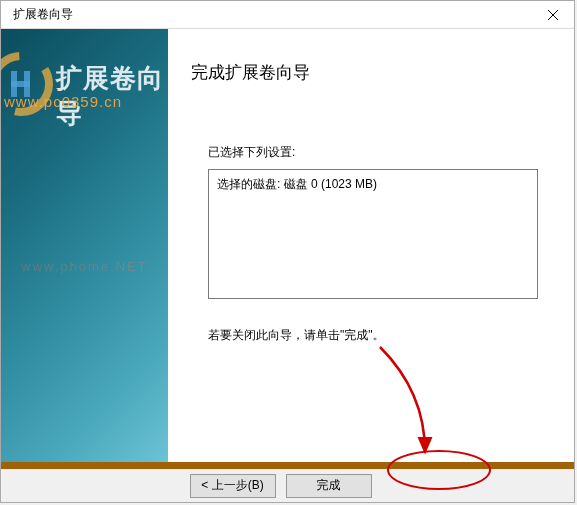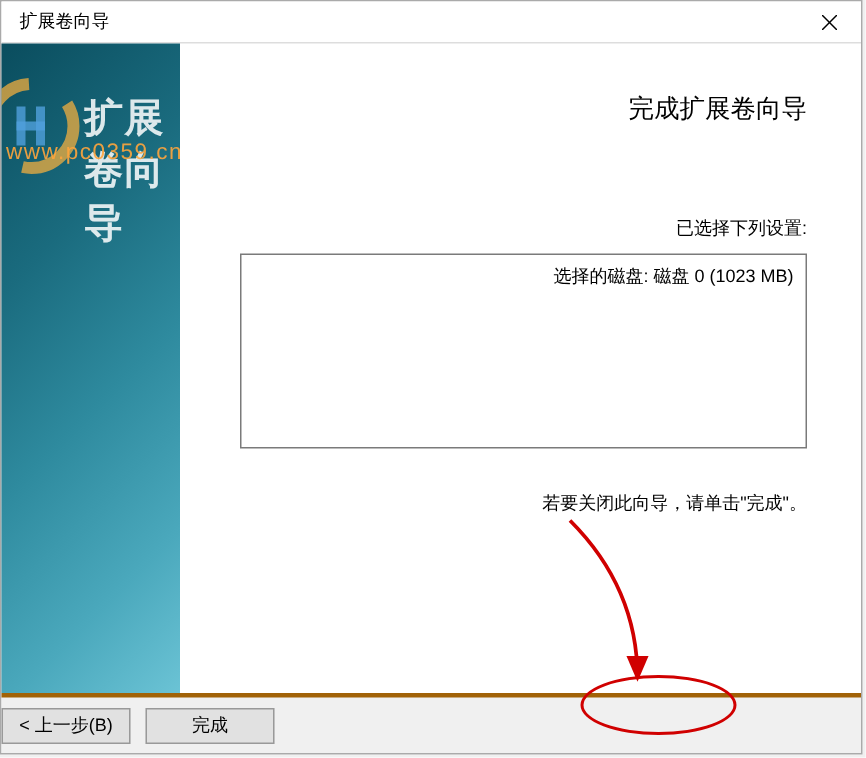--- a/index.html
+++ b/index.html
@@ -78,58 +78,57 @@
   width: 100%;
   text-align: center;
   font-size: 13px;
   color: rgba(255,120,80,0.25);
   letter-spacing: 2px;
 }
 .content {
   flex: 1;
   padding: 32px 36px 10px 18px;
   position: relative;
-  text-align: right;
 }
 .heading {
   font-size: 17px;
   font-weight: normal;
   color: #000;
   margin-bottom: 60px;
   margin-left: 5px;
 }
 .subheading {
   font-size: 12px;
   color: #000;
   margin-bottom: 8px;
   margin-left: 22px;
   margin-top: 48px;
 }
 .settings-box {
   margin-left: 22px;
-  width: 378px;
+  width: 330px;
   height: 130px;
   border: 1px solid #7a7a7a;
   background: #fff;
   padding: 6px 8px;
   font-size: 12px;
   color: #000;
 }
 .hint {
   margin-left: 22px;
   margin-top: 28px;
   font-size: 12px;
   color: #000;
 }
 .footer {
   height: 40px;
-  border-top: 3px solid #a16207;
+  border-top: 7px solid #a16207;
   display: flex;
   align-items: center;
-  justify-content: flex-start;
+  justify-content: center;
   padding-right: 14px;
   gap: 10px;
   background: #f0f0f0;
 }
 .btn {
   min-width: 86px;
   height: 24px;
   border: 1px solid #999;
   background: #e1e1e1;
   font-size: 12px;
@@ -171,20 +170,21 @@
   <div class="body-area">
     <div class="side-graphic">
       <svg class="watermark-logo" width="70" height="70">
         <circle cx="35" cy="35" r="28" fill="none" stroke="rgba(255,180,60,0.7)" stroke-width="8" stroke-dasharray="50 30"></circle>
         <rect x="25" y="22" width="6" height="26" fill="rgba(80,160,220,0.8)"></rect>
         <rect x="38" y="22" width="6" height="26" fill="rgba(80,160,220,0.8)"></rect>
         <rect x="25" y="32" width="19" height="6" fill="rgba(80,160,220,0.8)"></rect>
       </svg>
       <div class="watermark-text1">扩展卷向导</div>
       <div class="watermark-text2">www.pc0359.cn</div>
+      <div class="watermark-center">www.phome.NET</div>
     </div>
 
     <div class="content">
       <div class="heading">完成扩展卷向导</div>
       <div class="subheading">已选择下列设置:</div>
       <div class="settings-box">
         <div>选择的磁盘: 磁盘 0 (1023 MB)</div>
       </div>
       <div class="hint">若要关闭此向导，请单击"完成"。</div>
     </div>

